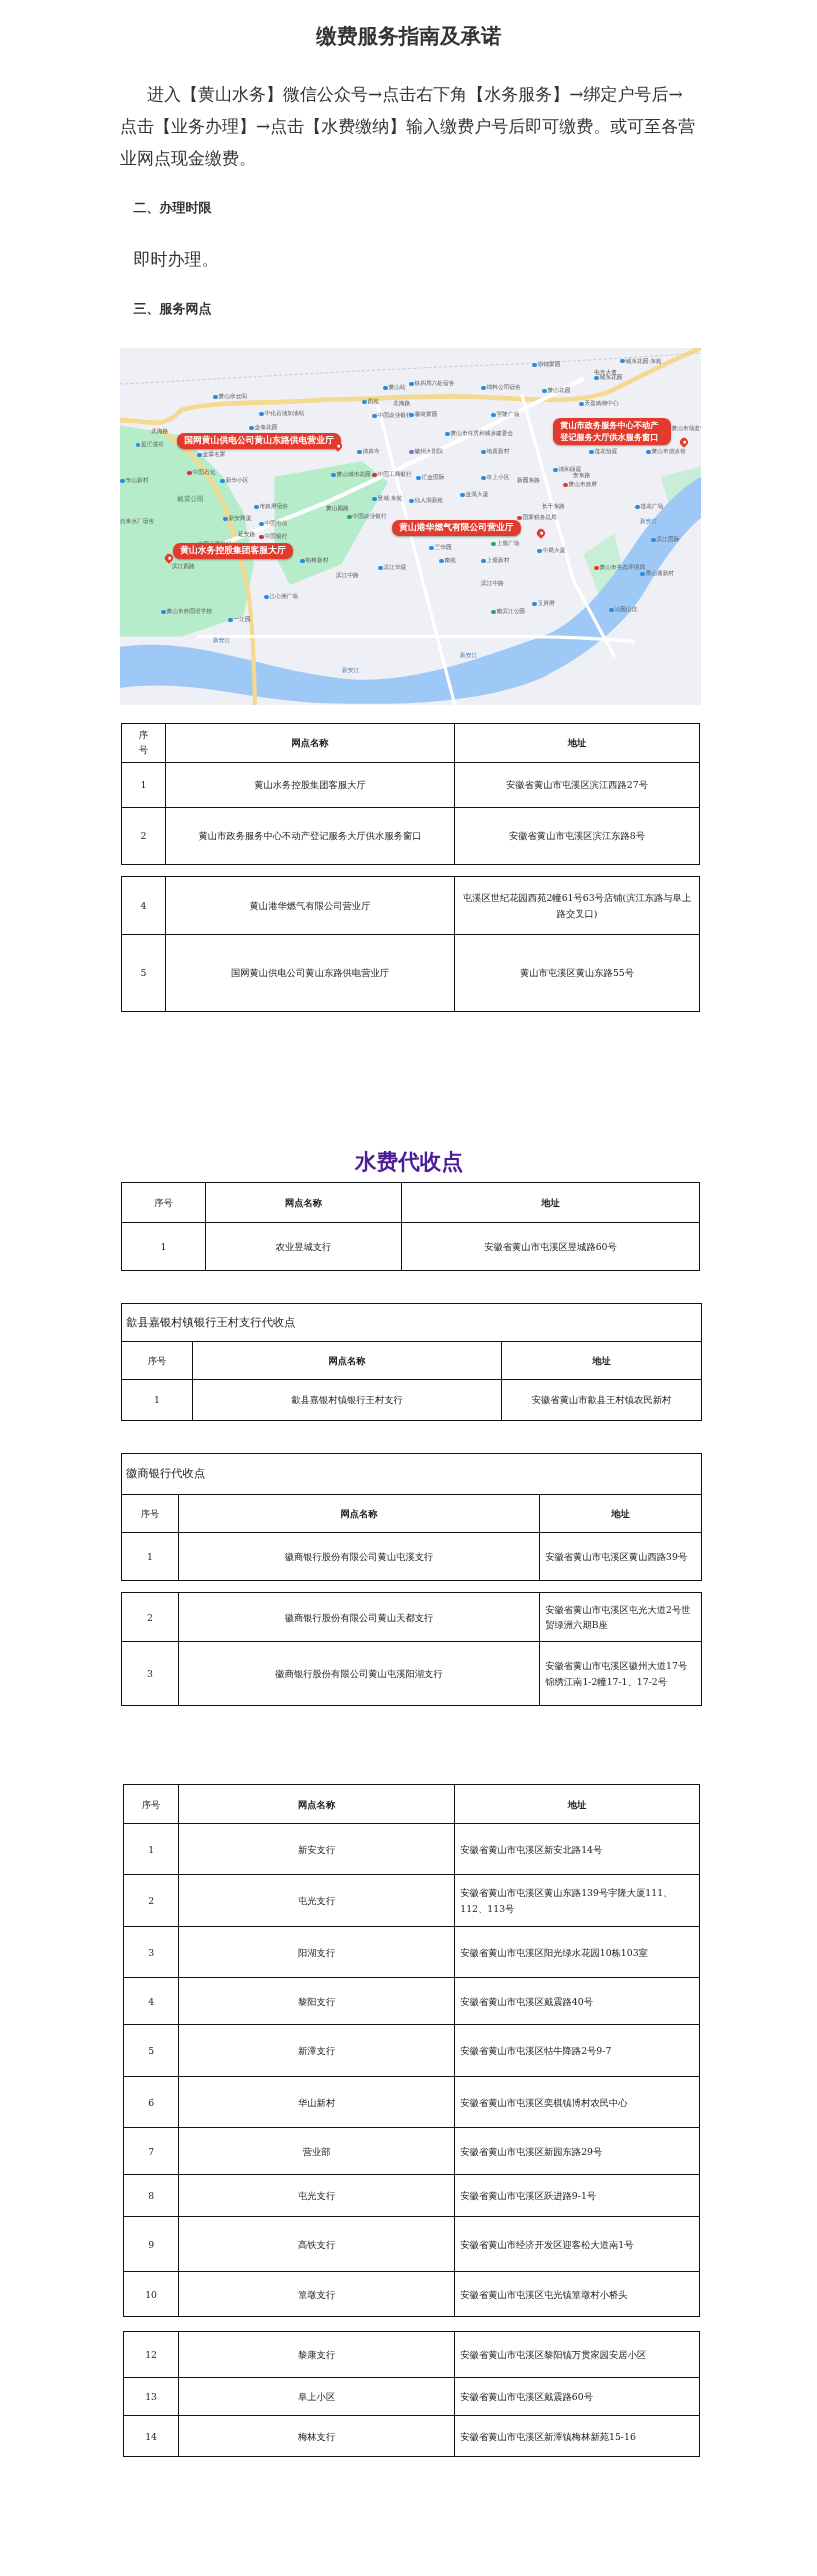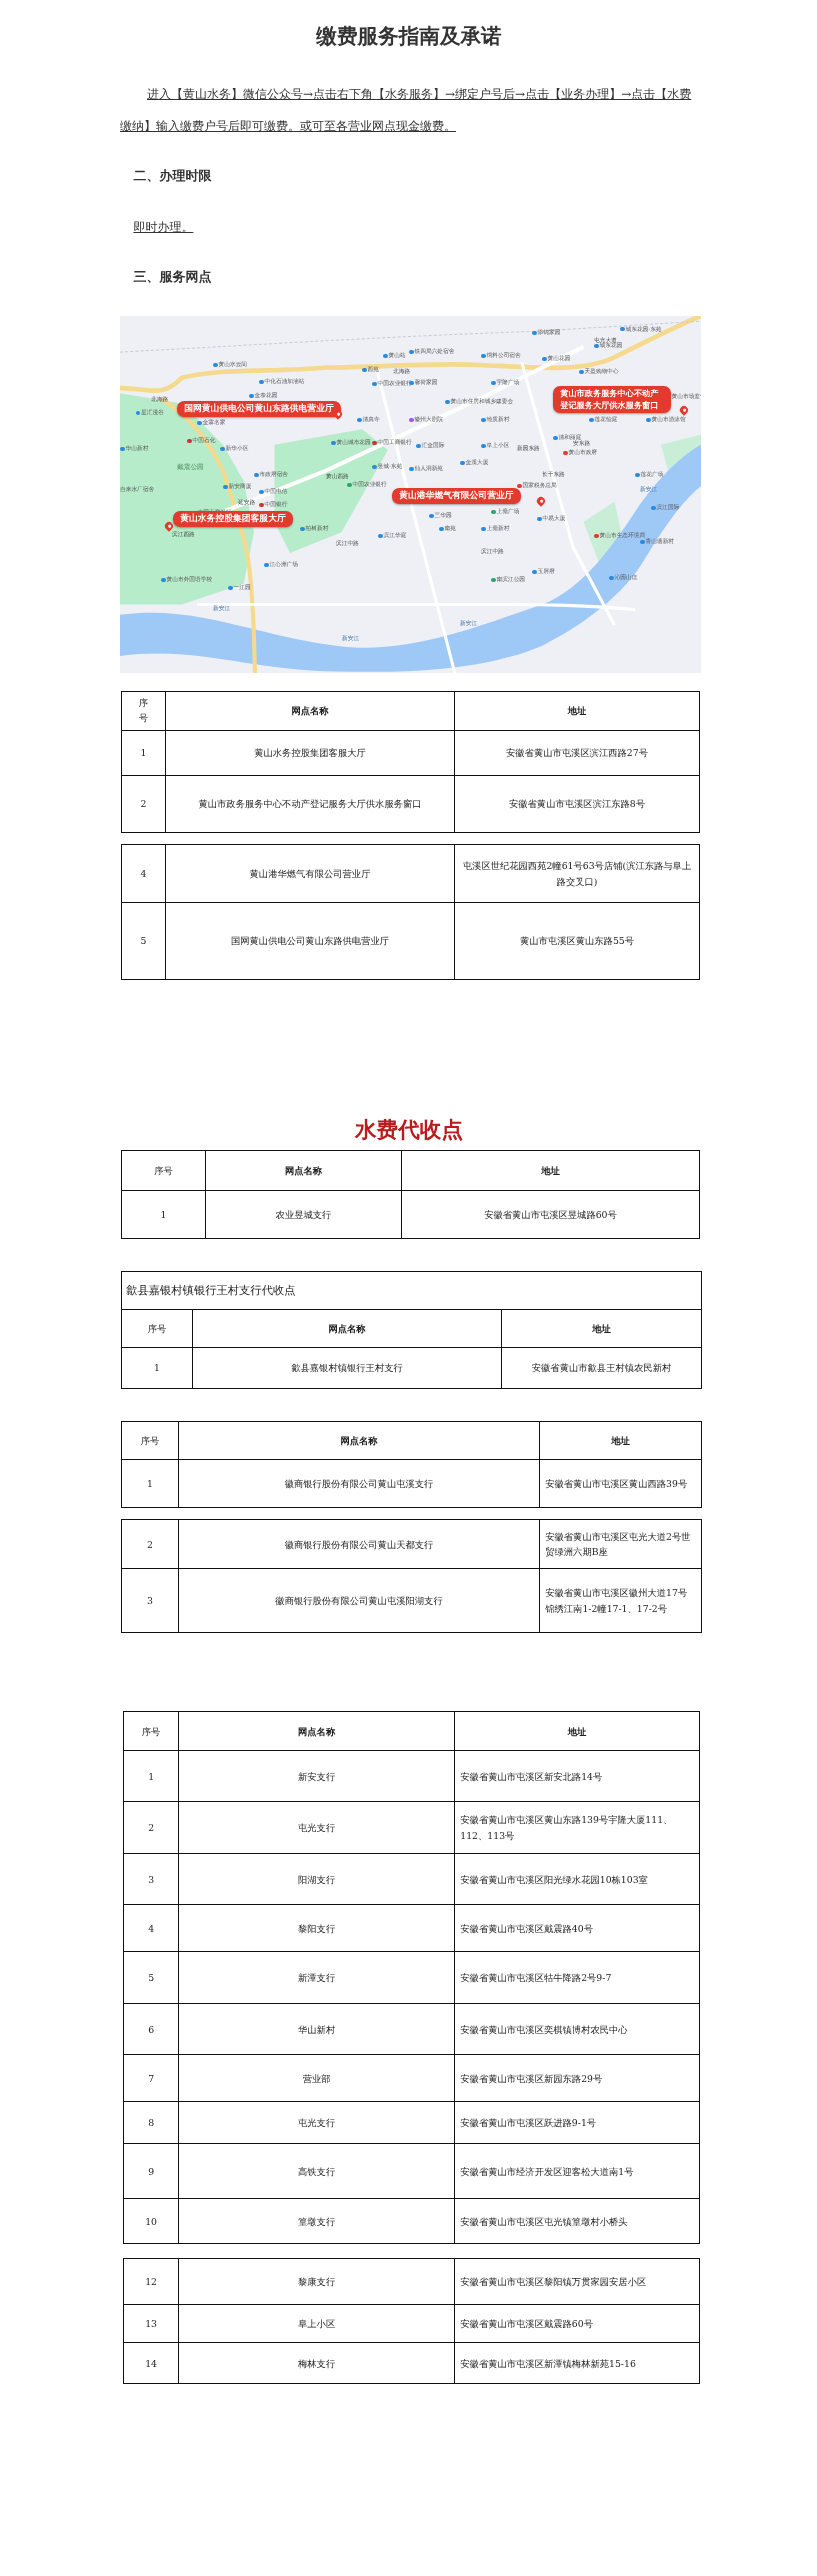--- a/index.html
+++ b/index.html
@@ -11,21 +11,21 @@
   }
   .page { position: relative; width: 818px; padding: 0 120px; }
   .title {
     text-align: center; font-family: "DejaVu Sans", "Liberation Sans", sans-serif;
     font-weight: bold; font-size: 20.6px; color: #333; padding-top: 15.5px; height: 57px; line-height: 41px;
   }
   .sec-head {
     font-family: "DejaVu Sans", "Liberation Sans", sans-serif; font-size: 13px; color: #333;
     padding-left: 13.4px; height: 28px; line-height: 28px; margin-top: 7.7px;
   }
-  .para { font-size: 12px; line-height: 32px; color: #333; text-indent: 27px; text-decoration: underline; }
+  .para { font-size: 17px; line-height: 32px; color: #333; text-indent: 27px; }
   .para.plain { text-indent: 13.4px; margin-top: 2.6px; }
   
   .map {
     position: relative; width: 581px; height: 357px; margin-top: 5.2px;
     background: #eef0f5; overflow: hidden;
   }
   .map svg { position: absolute; left: 0; top: 0; }
   .pin-label {
     position: absolute; background: #e23a2d; color: #fff; font-weight: bold;
     font-family: "DejaVu Serif", serif; border-radius: 7.2px; padding: 2.1px 7.2px;
@@ -40,21 +40,21 @@
   .poi .dot { display: inline-block; width: 4.6px; height: 4.6px; border-radius: 50%; background: #2a8ae0; margin-right: 1px; vertical-align: middle; }
   .road-label { position: absolute; font-size: 5.7px; color: #444; font-family: "DejaVu Sans", sans-serif; white-space: nowrap; }
   
   table { border-collapse: collapse; width: 579px; table-layout: fixed; margin-left: 1px; }
   td, th { border: 0.8px solid #111; font-size: 9.3px; color: #222; text-align: center; vertical-align: middle; font-weight: normal; padding: 3.1px 5.2px; line-height: 15.5px; }
   th { font-family: "DejaVu Sans", "Liberation Sans", sans-serif; font-weight: bold; }
   td.addr-left { text-align: left; }
   .group-title td { text-align: left; font-size: 11.3px; padding-left: 4.1px; }
   .big-title {
     text-align: center; font-family: "DejaVu Sans", "Liberation Sans", sans-serif;
-    font-weight: bold; font-size: 21.6px; color: #b91c1c; height: 41px; line-height: 41px;
+    font-weight: bold; font-size: 21.6px; color: #4c1d95; height: 41px; line-height: 41px;
   }
 </style>
 </head>
 <body>
 
 <div class="page">
 
   <h1 class="title">缴费服务指南及承诺</h1>
 
   <p class="para" style="margin-top:20.6px;">进入【黄山水务】微信公众号→点击右下角【水务服务】→绑定户号后→点击【业务办理】→点击【水费缴纳】输入缴费户号后即可缴费。或可至各营业网点现金缴费。</p>
@@ -265,20 +265,23 @@
   </tbody>
     </table>
 
   <table style="margin-top:32px;width:581px;">
     <colgroup>
         <col style="width:57px">
         <col style="width:361px">
         <col>
       </colgroup>
     <tbody>
+        <tr class="group-title" style="height:41px;">
+      <td colspan="3">徽商银行代收点</td>
+    </tr>
     <tr style="height:38px;">
       <th style="font-weight:normal;font-family:'DejaVu Serif',serif;">序号</th>
       <th>网点名称</th>
       <th>地址</th>
     </tr>
     <tr style="height:48px;">
       <td>1</td>
       <td>徽商银行股份有限公司黄山屯溪支行</td>
       <td class="addr-left">安徽省黄山市屯溪区黄山西路39号</td>
     </tr>

